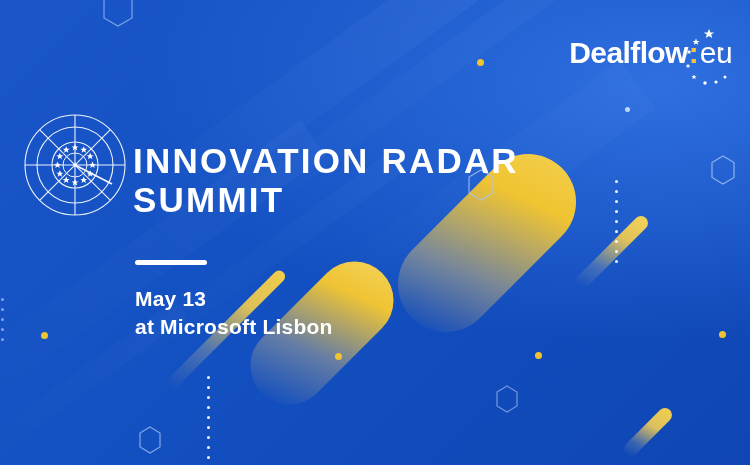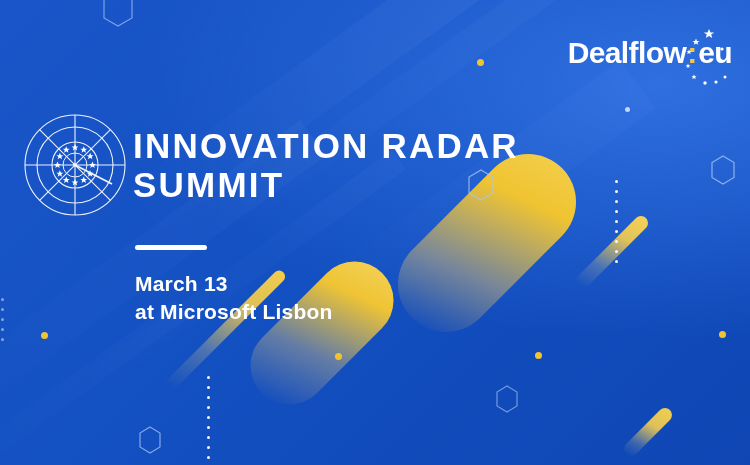--- a/index.html
+++ b/index.html
@@ -59,20 +59,21 @@
     z-index:6;
   }
   #title{
     color:#fff;
     font-size:35px;
     line-height:1.12;
     font-weight:bold;
     letter-spacing:2.2px;
     text-transform:uppercase;
     white-space:pre-line;
+    margin-top:15px;
   }
   #rule{
     width:72px; height:5px; background:#fff;
     border-radius:3px;
     margin:41px 0 0 2px;
   }
   #date{
     margin-top:20px;
     color:#fff;
     font-size:21px;
@@ -91,21 +92,21 @@
   }
   #brand .word{
     color:#fff; font-size:30px; font-weight:bold;
     letter-spacing:-.6px;
   }
   #brand .sep{
     color:#f5c542; font-size:30px; font-weight:bold;
     margin:0 1px 0 1px;
   }
   #brand .tld{
-    color:#fff; font-size:30px; font-weight:bold;
+    color:#fff; font-size:30px; font-weight:normal;
     letter-spacing:-.6px;
   }
   #brandstars{ position:absolute; right:2px; top:-14px; width:96px; height:78px; }
   #brandstars svg{ display:block; }
 </style>
 </head>
 <body>
 
 <div id="banner">
 
@@ -253,21 +254,21 @@
 
       <line x1="53" y1="53" x2="90" y2="72" stroke="#ffffff" stroke-width="1.6" opacity=".95"></line>
       <circle cx="53" cy="53" r="1.8" fill="#ffffff"></circle>
     </svg>
   </div>
 
   <div id="headline">
     <div id="title">INNOVATION RADAR
 SUMMIT</div>
     <div id="rule"></div>
-    <div id="date">March 13
+    <div id="date">May 13
 at Microsoft Lisbon</div>
   </div>
 
   <div id="brand">
     <div id="brandstars">
       <svg width="96" height="78" viewBox="0 0 96 78">
         <g fill="#ffffff">
           <g transform="translate(75,12)">
               <polygon points="0,-5 1.47,-1.55 5.2,-1.55 2.2,0.6 3.2,4.1 0,2 -3.2,4.1 -2.2,0.6 -5.2,-1.55 -1.47,-1.55"></polygon>
             </g>

